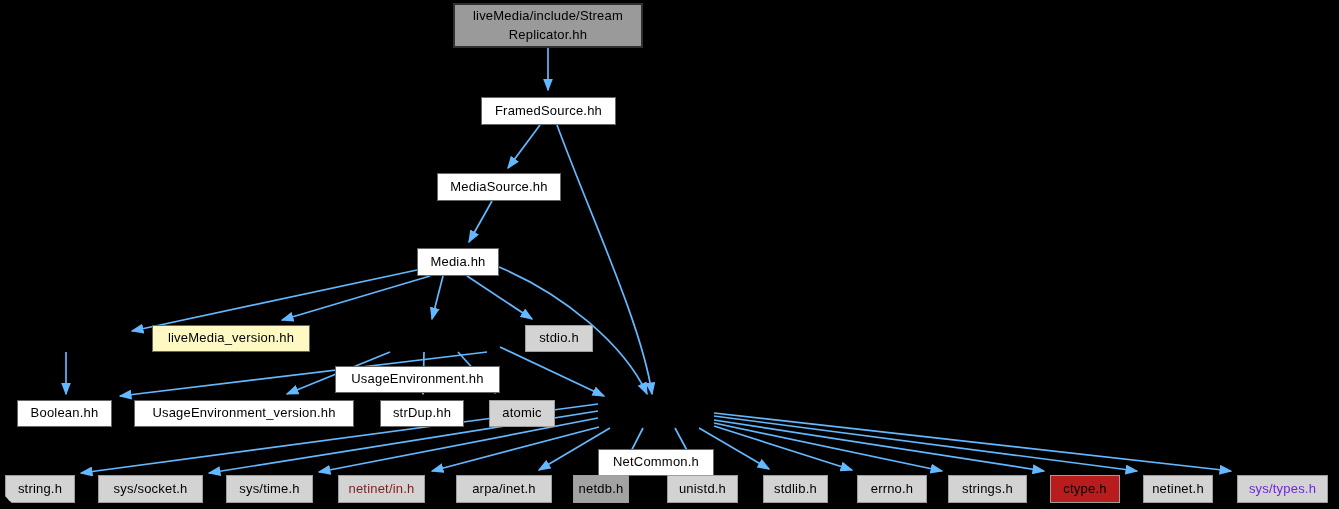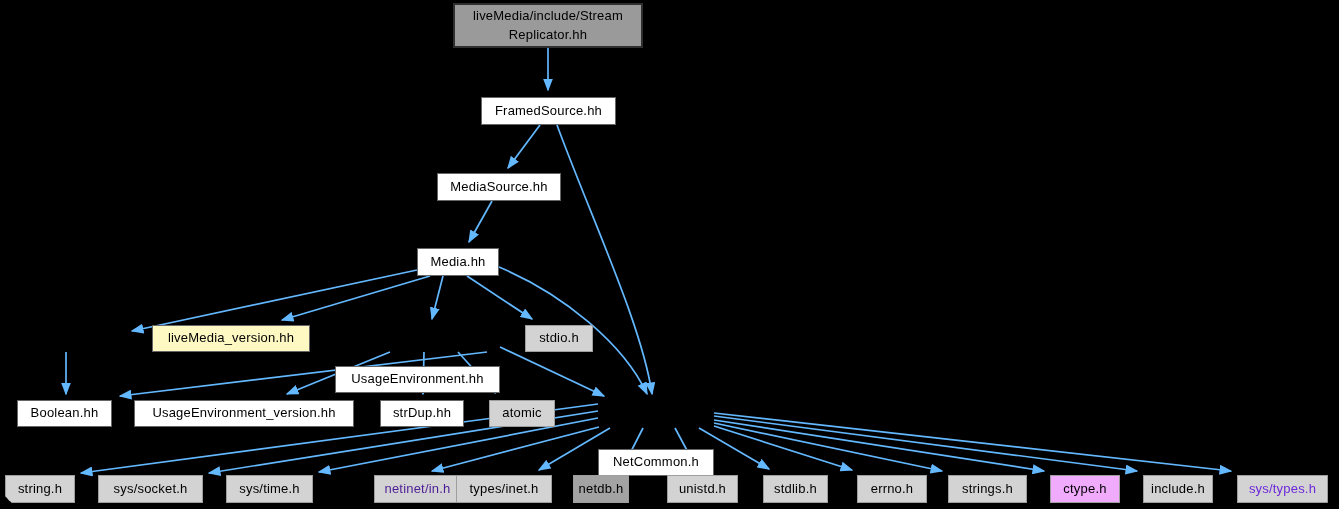--- a/index.html
+++ b/index.html
@@ -71,23 +71,23 @@
     <div class="node file" style="left: 335px; top: 325px; width: 165px; height: 27px; color: rgb(0, 0, 0); background: rgb(255, 255, 255); border-color: rgb(102, 102, 102); margin-top: 41px;">UsageEnvironment.hh</div>
     <div class="node system" style="left: 525px; top: 325px; width: 68px; height: 27px; color: rgb(0, 0, 0); background: rgb(211, 211, 211); border-color: rgb(158, 158, 158);">stdio.h</div>
     <div class="node file" style="left: 17px; top: 400px; width: 95px; height: 27px; color: rgb(0, 0, 0); background: rgb(255, 255, 255); border-color: rgb(102, 102, 102);">Boolean.hh</div>
     <div class="node file" style="left: 134px; top: 400px; width: 220px; height: 27px; color: rgb(0, 0, 0); background: rgb(255, 255, 255); border-color: rgb(102, 102, 102);">UsageEnvironment_version.hh</div>
     <div class="node file" style="left: 380px; top: 400px; width: 84px; height: 27px; color: rgb(0, 0, 0); background: rgb(255, 255, 255); border-color: rgb(102, 102, 102);">strDup.hh</div>
     <div class="node system" style="left: 489px; top: 400px; width: 66px; height: 27px; color: rgb(0, 0, 0); background: rgb(211, 211, 211); border-color: rgb(158, 158, 158);">atomic</div>
     <div class="node file" style="left: 598px; top: 401px; width: 116px; height: 27px; color: rgb(0, 0, 0); background: rgb(255, 255, 255); border-color: rgb(102, 102, 102); margin-top: 48px;">NetCommon.h</div>
     <div class="node system" style="left: 5px; top: 475px; width: 70px; height: 28px; color: rgb(0, 0, 0); background: rgb(211, 211, 211); border-color: rgb(158, 158, 158);">string.h</div>
     <div class="node system" style="left: 98px; top: 475px; width: 105px; height: 28px; color: rgb(0, 0, 0); background: rgb(211, 211, 211); border-color: rgb(158, 158, 158);">sys/socket.h</div>
     <div class="node system" style="left: 226px; top: 475px; width: 87px; height: 28px; color: rgb(0, 0, 0); background: rgb(211, 211, 211); border-color: rgb(158, 158, 158);">sys/time.h</div>
-    <div class="node system" style="left: 338px; top: 475px; width: 87px; height: 28px; color: #4c1d95; background: rgb(211, 211, 211); border-color: rgb(158, 158, 158); margin-left: 36px;">netinet/in.h</div>
-    <div class="node system" style="left: 456px; top: 475px; width: 96px; height: 28px; color: rgb(0, 0, 0); background: rgb(211, 211, 211); border-color: rgb(158, 158, 158);">types/inet.h</div>
+    <div class="node system" style="left: 338px; top: 475px; width: 87px; height: 28px; color: #7f1d1d; background: rgb(211, 211, 211); border-color: rgb(158, 158, 158);">netinet/in.h</div>
+    <div class="node system" style="left: 456px; top: 475px; width: 96px; height: 28px; color: rgb(0, 0, 0); background: rgb(211, 211, 211); border-color: rgb(158, 158, 158);">arpa/inet.h</div>
     <div class="node system" style="left: 573px; top: 475px; width: 56px; height: 28px; color: rgb(0, 0, 0); background: #a3a3a3; border-color: rgb(158, 158, 158);">netdb.h</div>
     <div class="node system" style="left: 667px; top: 475px; width: 71px; height: 28px; color: rgb(0, 0, 0); background: rgb(211, 211, 211); border-color: rgb(158, 158, 158);">unistd.h</div>
     <div class="node system" style="left: 763px; top: 475px; width: 65px; height: 28px; color: rgb(0, 0, 0); background: rgb(211, 211, 211); border-color: rgb(158, 158, 158);">stdlib.h</div>
     <div class="node system" style="left: 857px; top: 475px; width: 70px; height: 28px; color: rgb(0, 0, 0); background: rgb(211, 211, 211); border-color: rgb(158, 158, 158);">errno.h</div>
     <div class="node system" style="left: 948px; top: 475px; width: 79px; height: 28px; color: rgb(0, 0, 0); background: rgb(211, 211, 211); border-color: rgb(158, 158, 158);">strings.h</div>
-    <div class="node system" style="left: 1050px; top: 475px; width: 70px; height: 28px; color: rgb(0, 0, 0); background: #f0abfc; border-color: rgb(158, 158, 158);">ctype.h</div>
-    <div class="node system" style="left: 1143px; top: 475px; width: 70px; height: 28px; color: rgb(0, 0, 0); background: rgb(211, 211, 211); border-color: rgb(158, 158, 158);">include.h</div>
+    <div class="node system" style="left: 1050px; top: 475px; width: 70px; height: 28px; color: rgb(0, 0, 0); background: #b91c1c; border-color: rgb(158, 158, 158);">ctype.h</div>
+    <div class="node system" style="left: 1143px; top: 475px; width: 70px; height: 28px; color: rgb(0, 0, 0); background: rgb(211, 211, 211); border-color: rgb(158, 158, 158);">netinet.h</div>
     <div class="node system" style="left: 1237px; top: 475px; width: 91px; height: 28px; color: #6d28d9; background: rgb(211, 211, 211); border-color: rgb(158, 158, 158);">sys/types.h</div>
   </div>
 
 </body></html>

